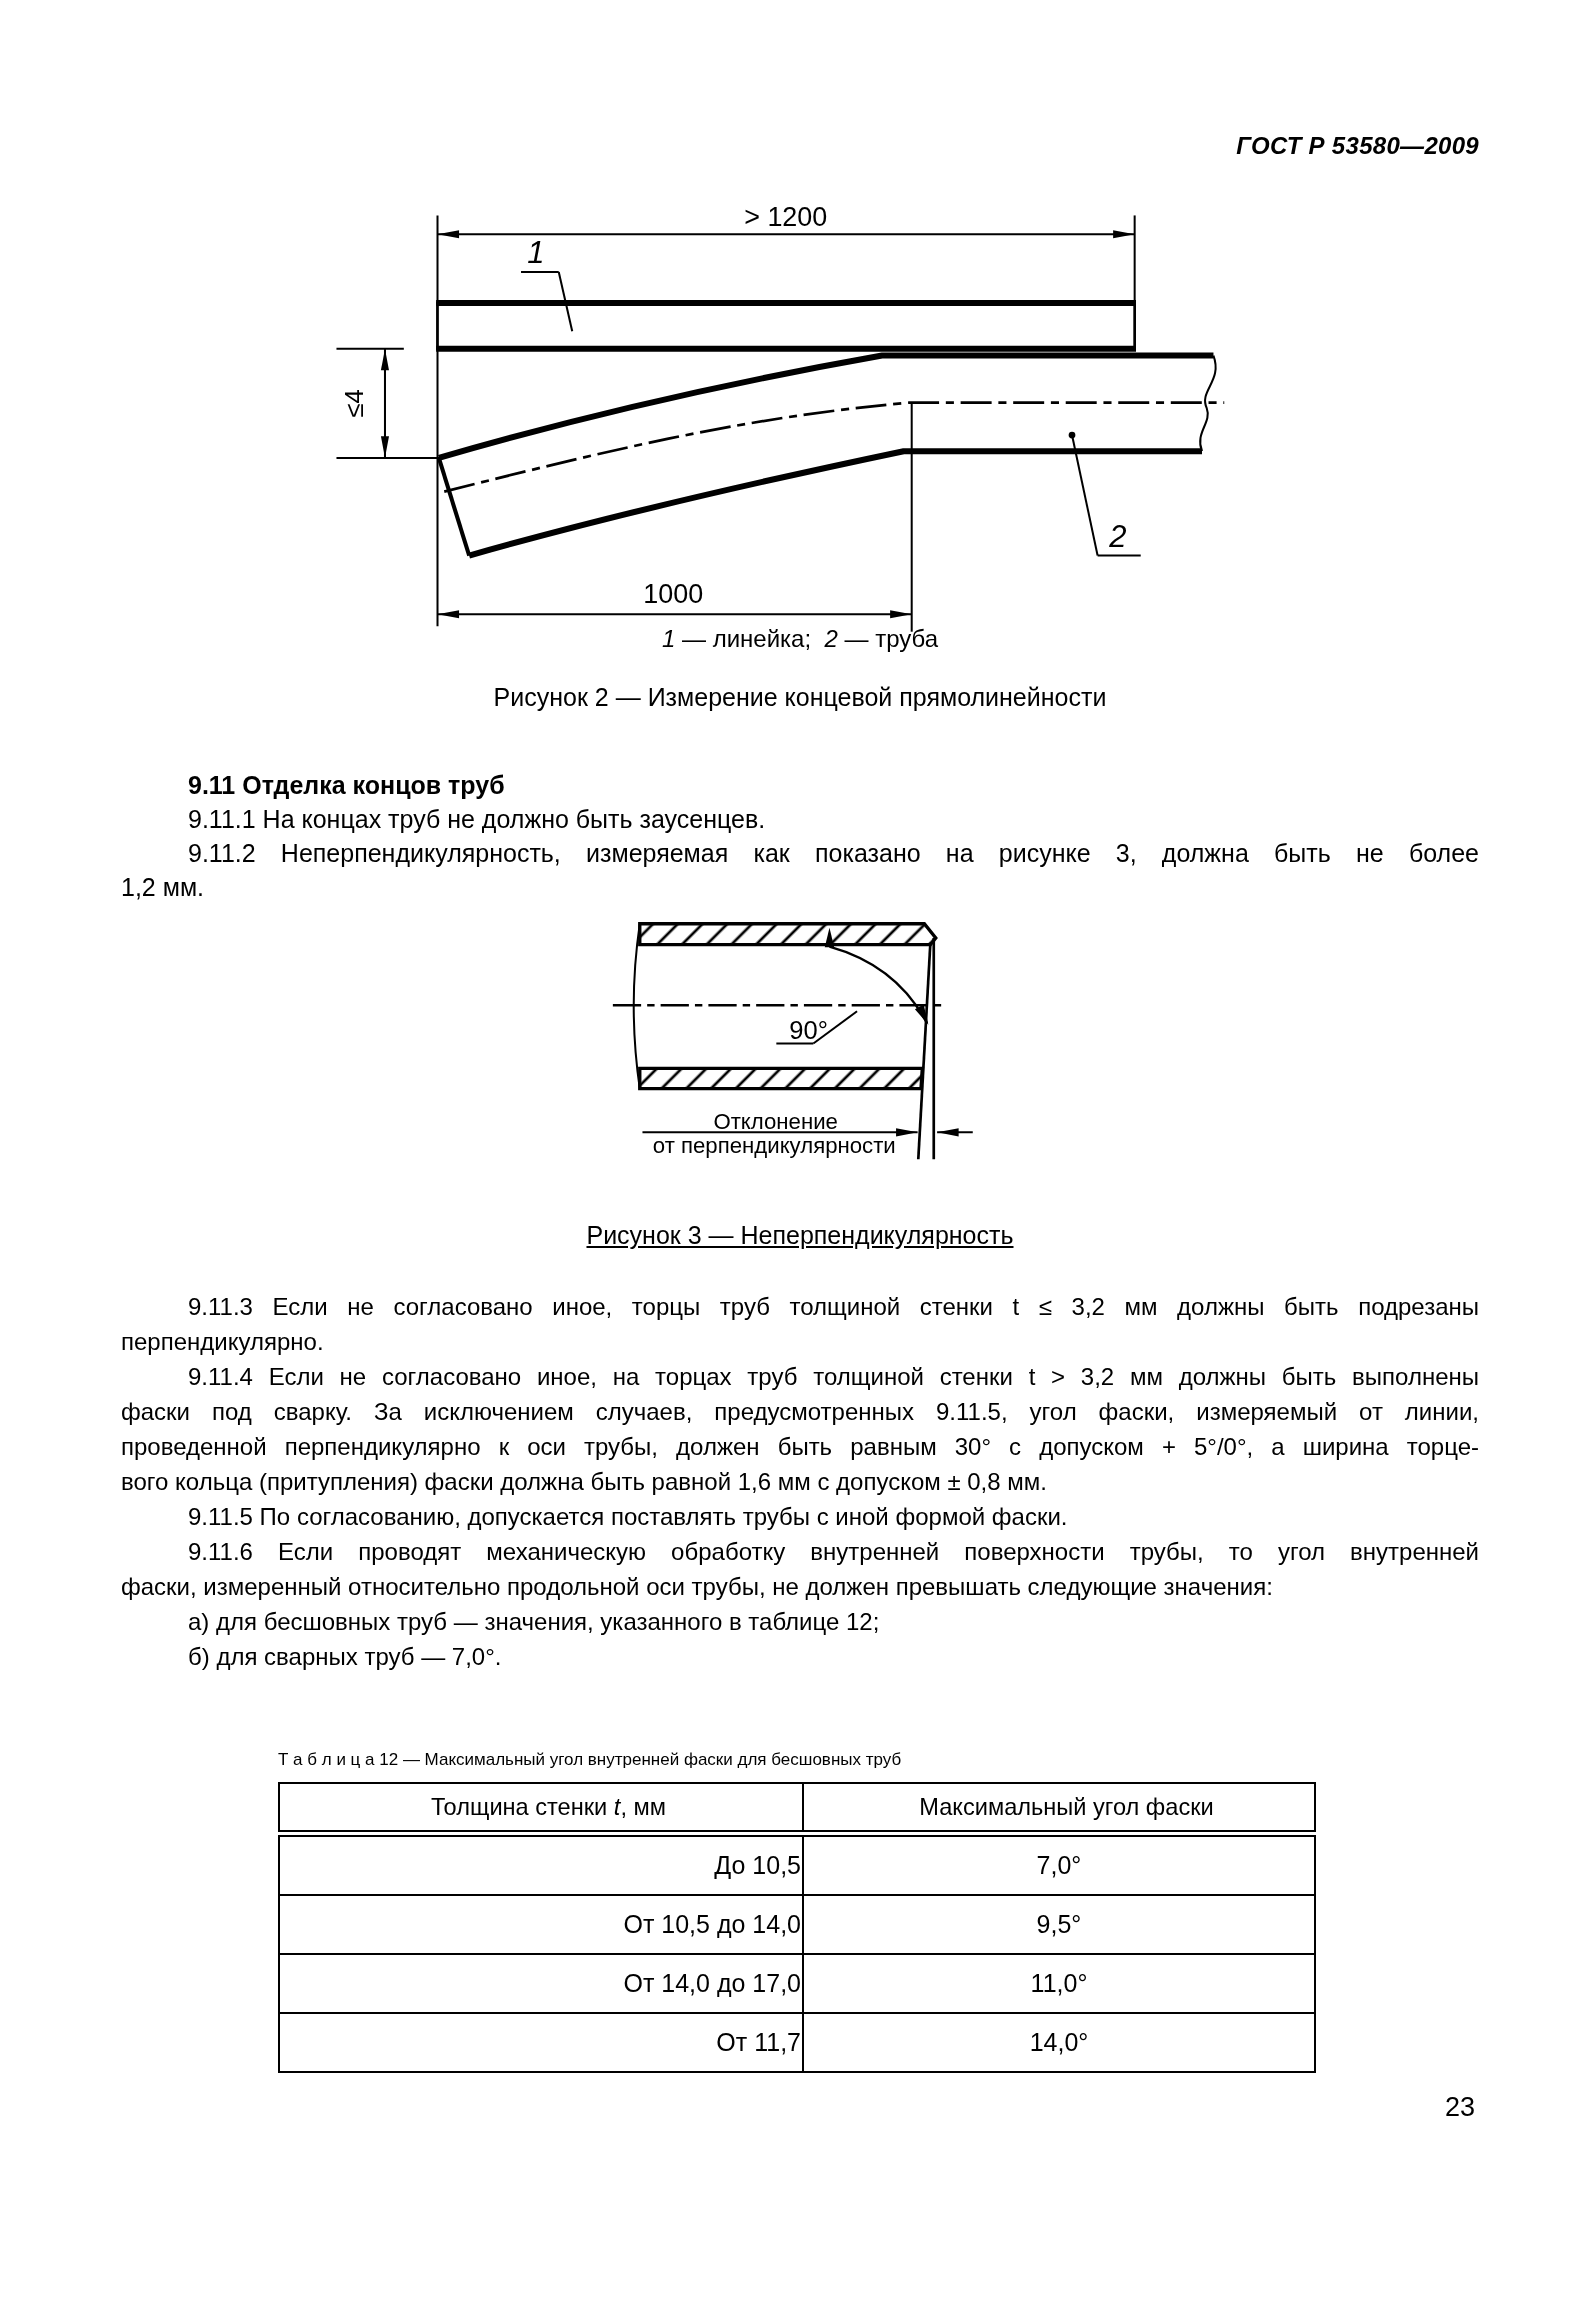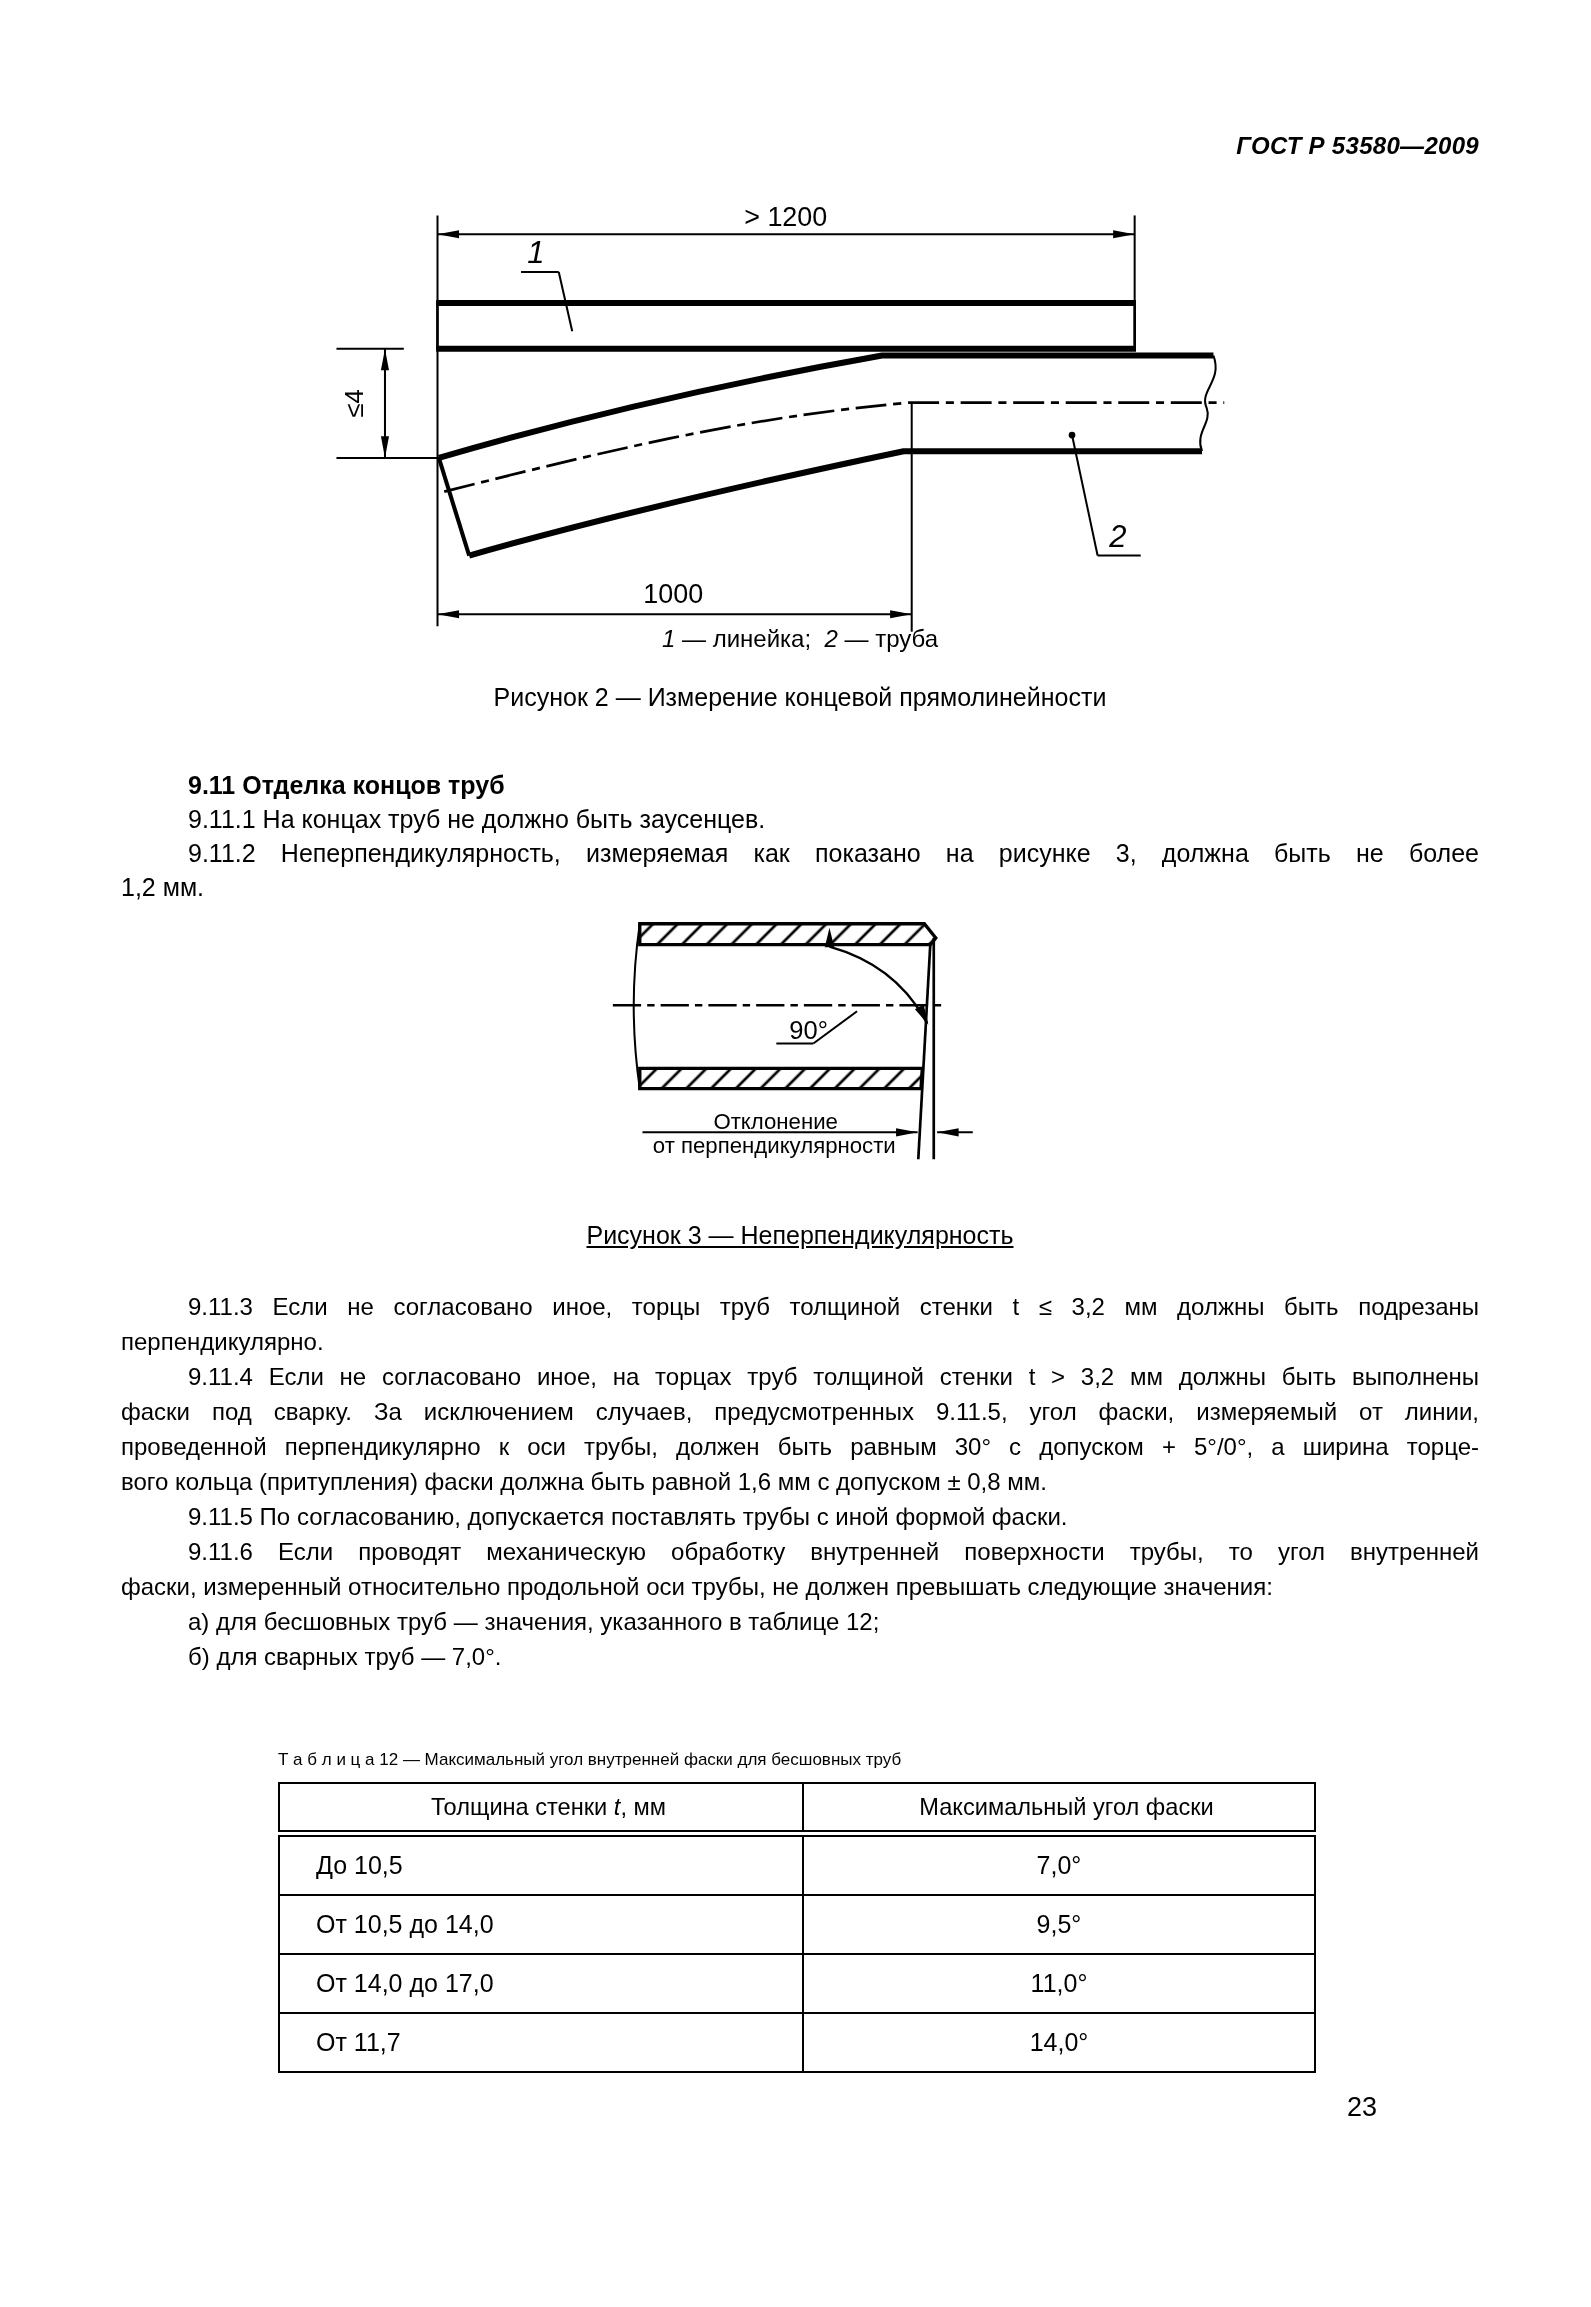--- a/index.html
+++ b/index.html
@@ -19,23 +19,23 @@
   #block2 { left:121px; top:1289px; width:1358px; font-size:24px; line-height:35px; }
   .tline  { white-space:normal; }
   .pfirst { text-indent:67px; }
   .pjust  { text-align:justify; text-align-last:justify; }
   .pbold  { font-weight:bold; }
   #tbl-caption { left:278px; top:1750px; font-size:17px; }
   #tbl12 { left:278px; top:1782px; border-collapse:collapse; table-layout:fixed; width:1036px; background:#fff; }
   #tbl12 th, #tbl12 td { border:2px solid #000; overflow:hidden; }
   #tbl12 th { height:44px; font-weight:normal; font-size:23.6px; text-align:center; border-bottom:7.4px double #000;padding-left:16px; }
   #tbl12 td { height:55px; font-size:25px; }
-  #tbl12 td.c1 { text-align:left; padding-left:36px; }
+  #tbl12 td.c1 { text-align:right; padding-left:11px; }
   #tbl12 td.c2 { text-align:center; }
-  #page-num { left:1347px; top:2092px; width:128px; text-align:left; font-size:27px; }
+  #page-num { left:1347px; top:2092px; width:128px; text-align:right; font-size:27px; }
   svg text { fill:#000; }
 </style>
 </head>
 <body>
 
 <div class="abs" id="doc-header">ГОСТ Р 53580—2009</div>
 
 <svg class="abs" id="fig2-svg" width="943" height="445" viewBox="0 0 1400 660">
   <defs>
     <marker id="arw" markerUnits="userSpaceOnUse" markerWidth="34" markerHeight="14" viewBox="0 0 34 14" refX="33" refY="7" orient="auto-start-reverse">

